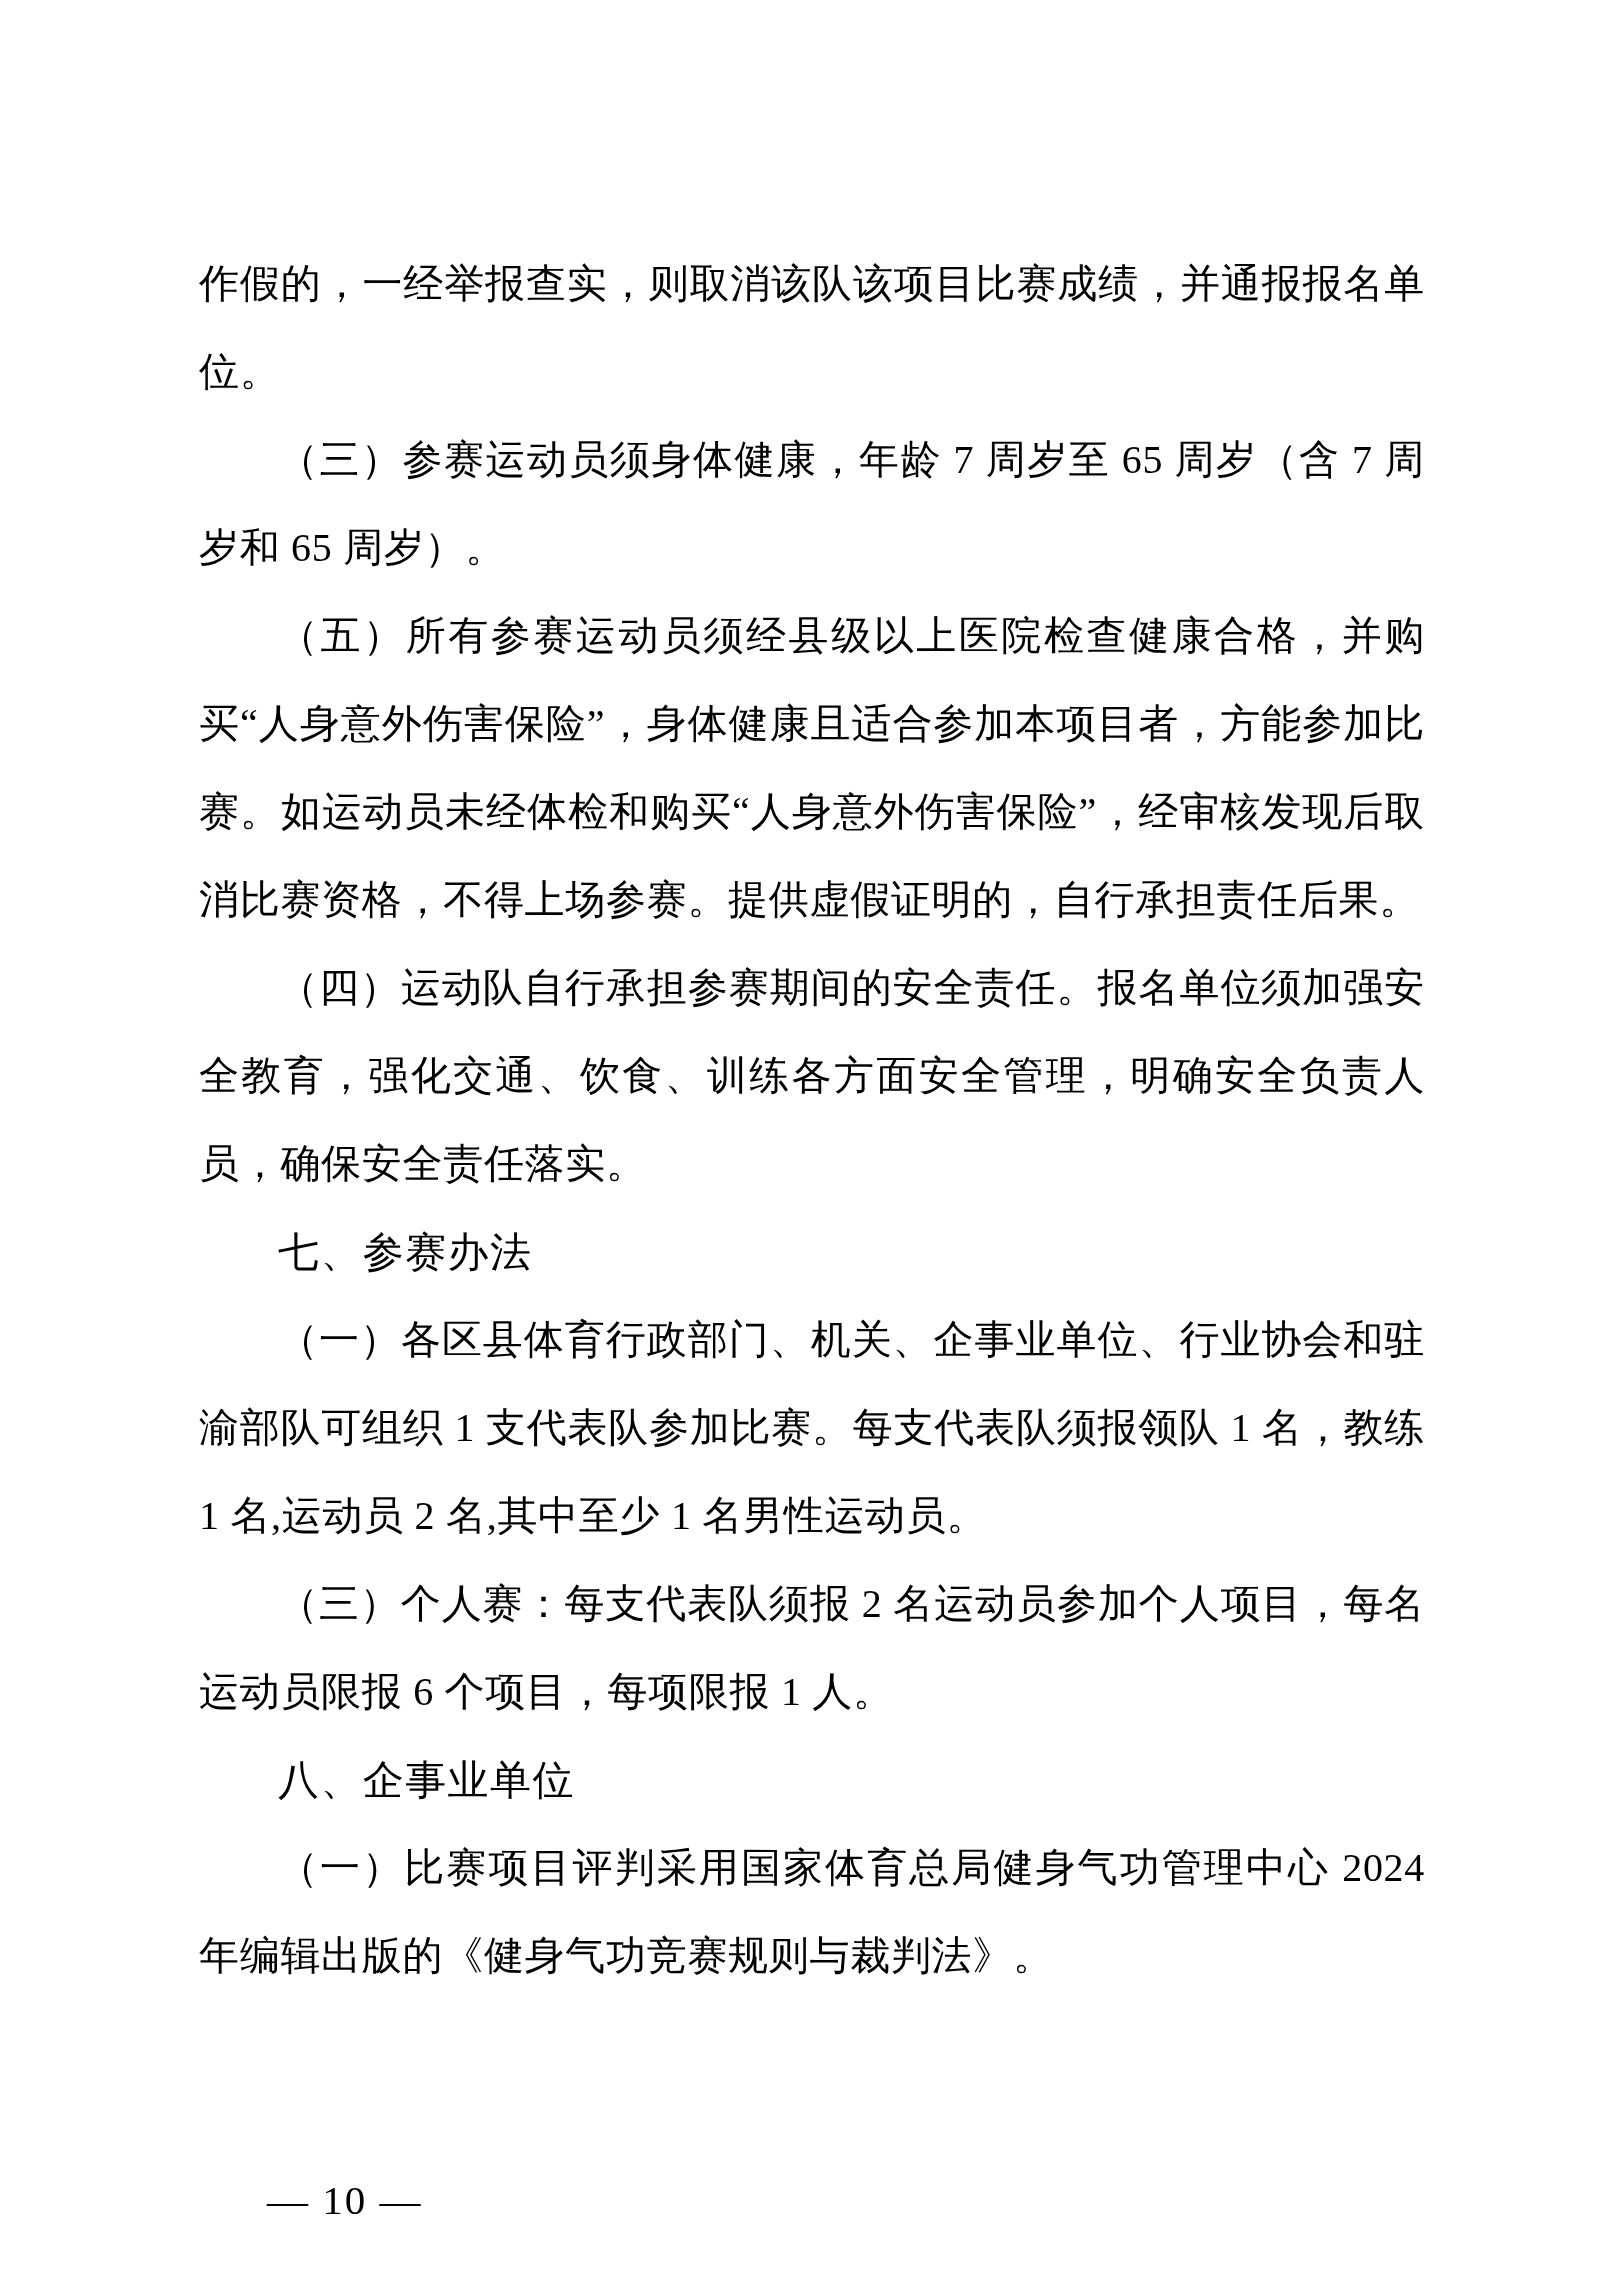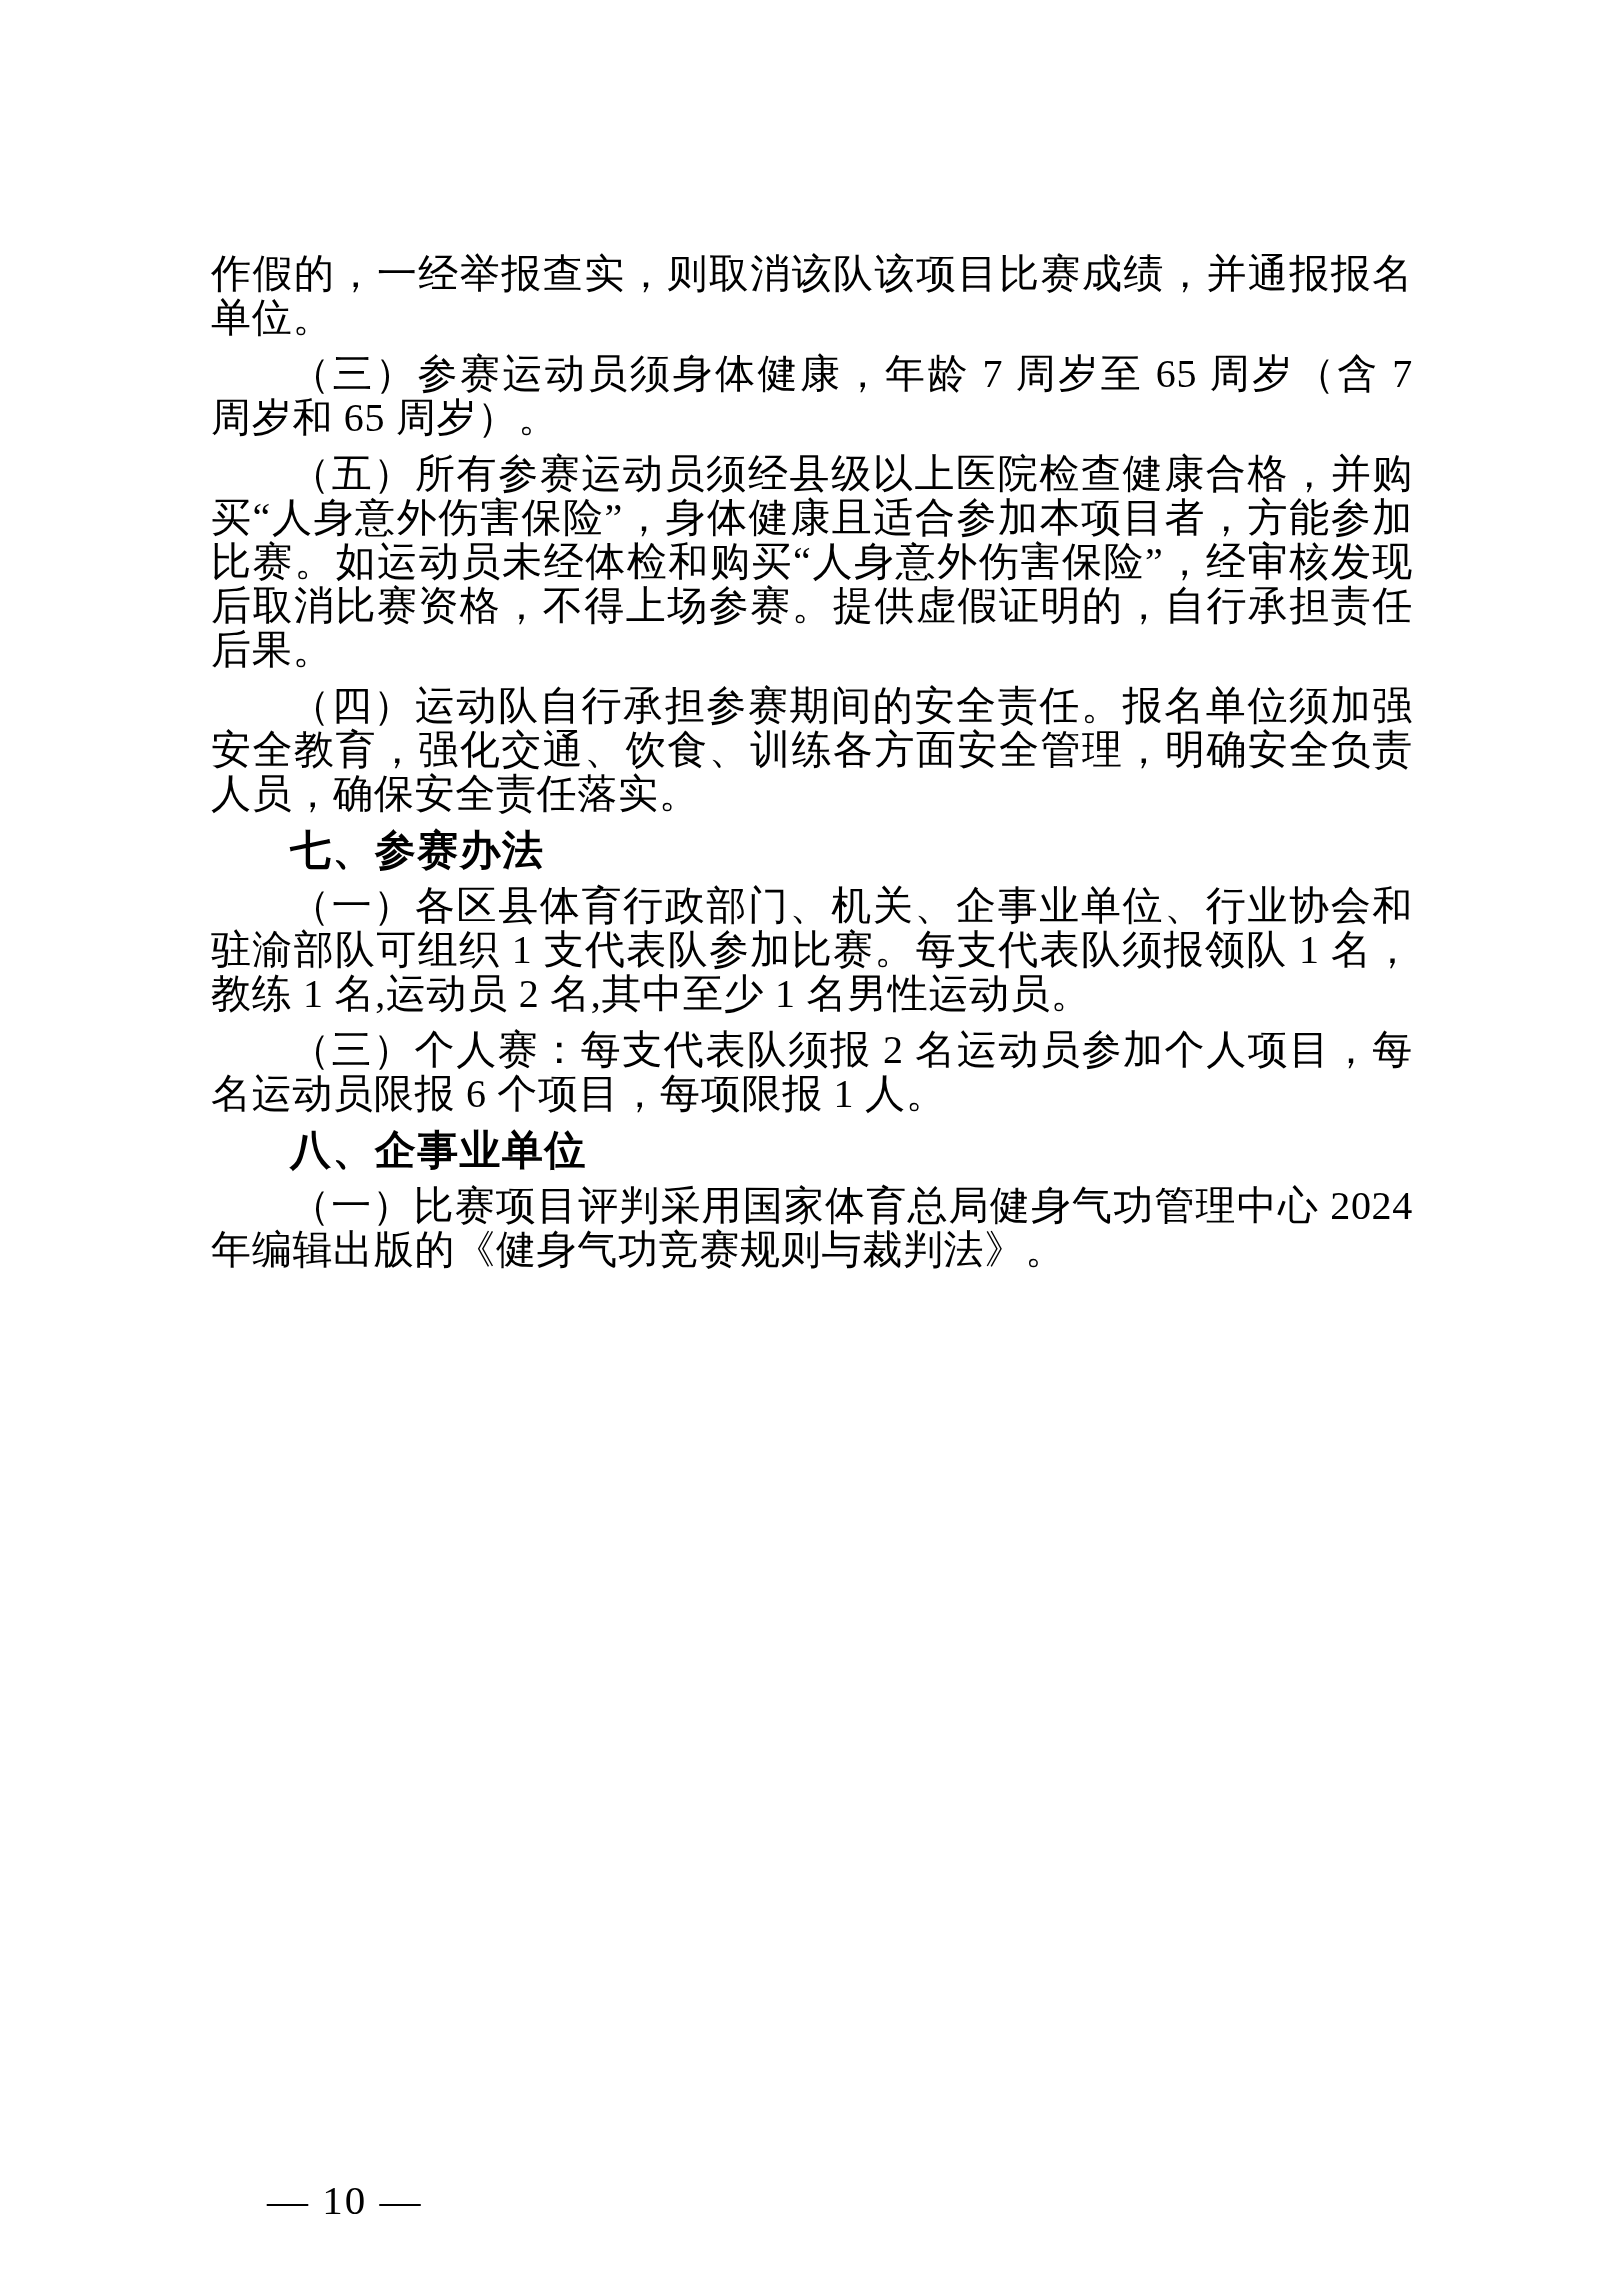--- a/index.html
+++ b/index.html
@@ -15,35 +15,35 @@
     color: #000000;
     overflow: hidden;
   }
   .doc-body {
     position: absolute;
     left: 199px;
     top: 240px;
     width: 1226px;
   }
   p.para {
-    margin: 12px;
+    margin: 0;
     font-family: "Liberation Serif", "DejaVu Serif", serif;
     font-size: 40px;
-    line-height: 44px;
+    line-height: 88px;
     text-align: justify;
     text-indent: 79px; 
     letter-spacing: 0.7px;
     word-break: break-all;
   }
   p.para.cont {
     text-indent: 0; 
   }
   p.para.heading {
     font-family: "Liberation Sans", "DejaVu Sans", sans-serif;
-    font-weight: 700;
+    font-weight: 400;
     font-size: 41px;
     text-align: left;
     letter-spacing: 1.4px;
   }
   .footer {
     position: absolute;
     left: 218px;
     top: 2127px;
     font-family: "Liberation Serif", "DejaVu Serif", serif;
     font-size: 41px;

